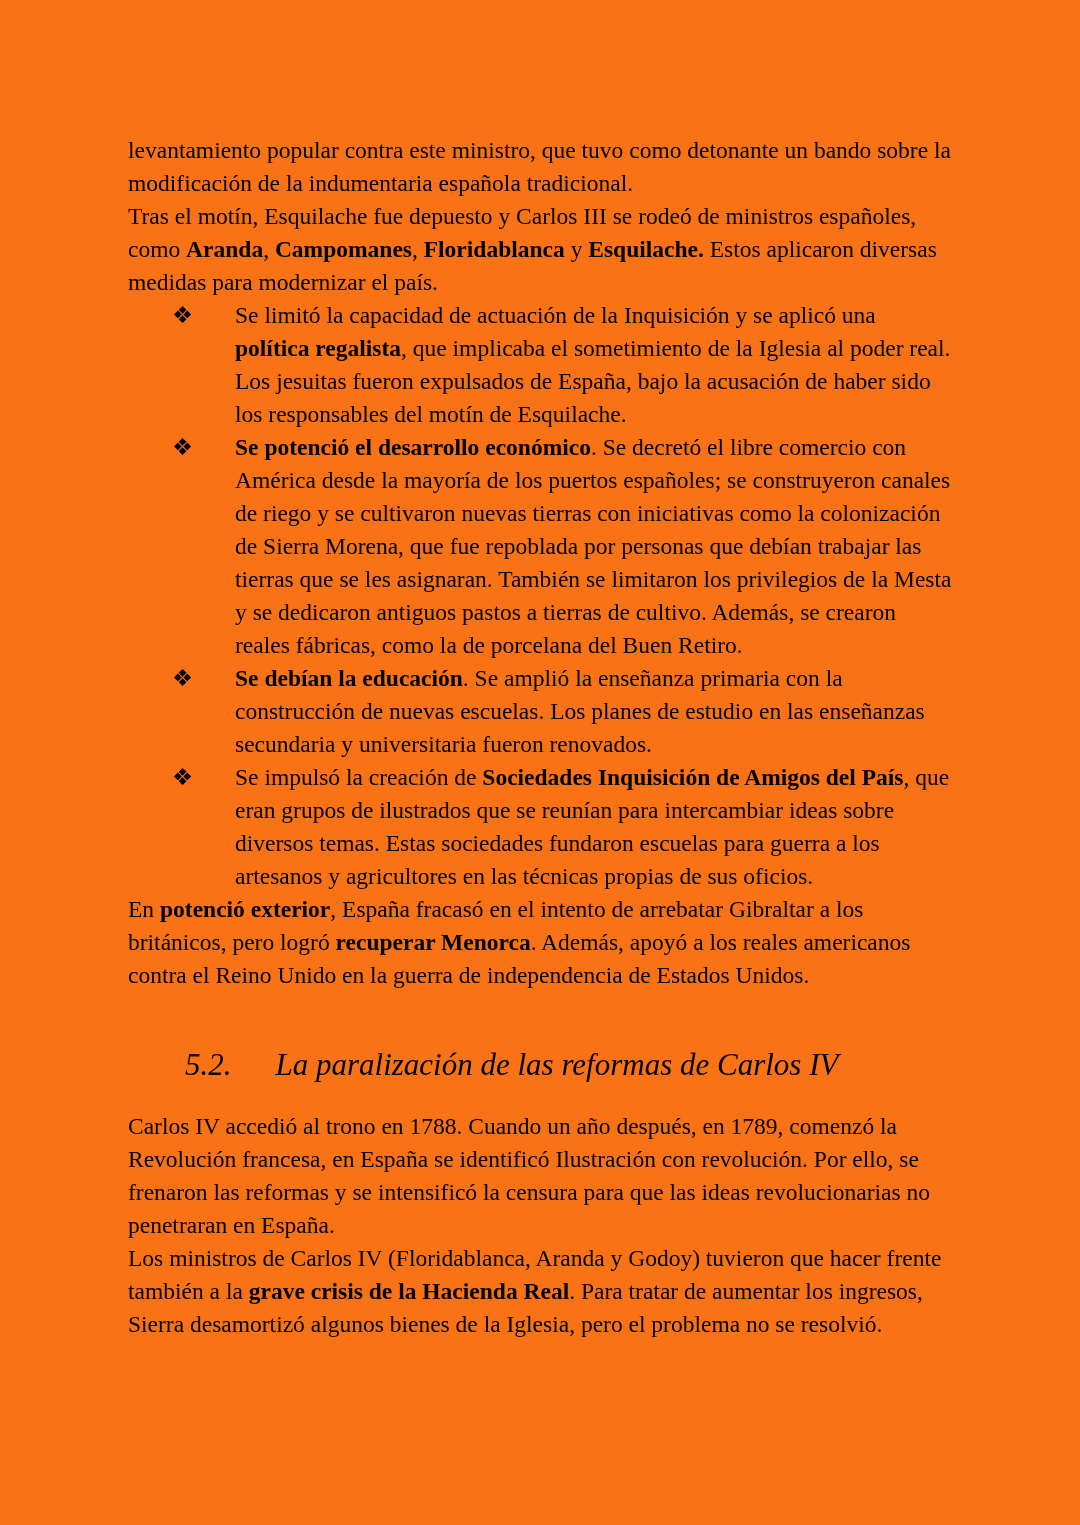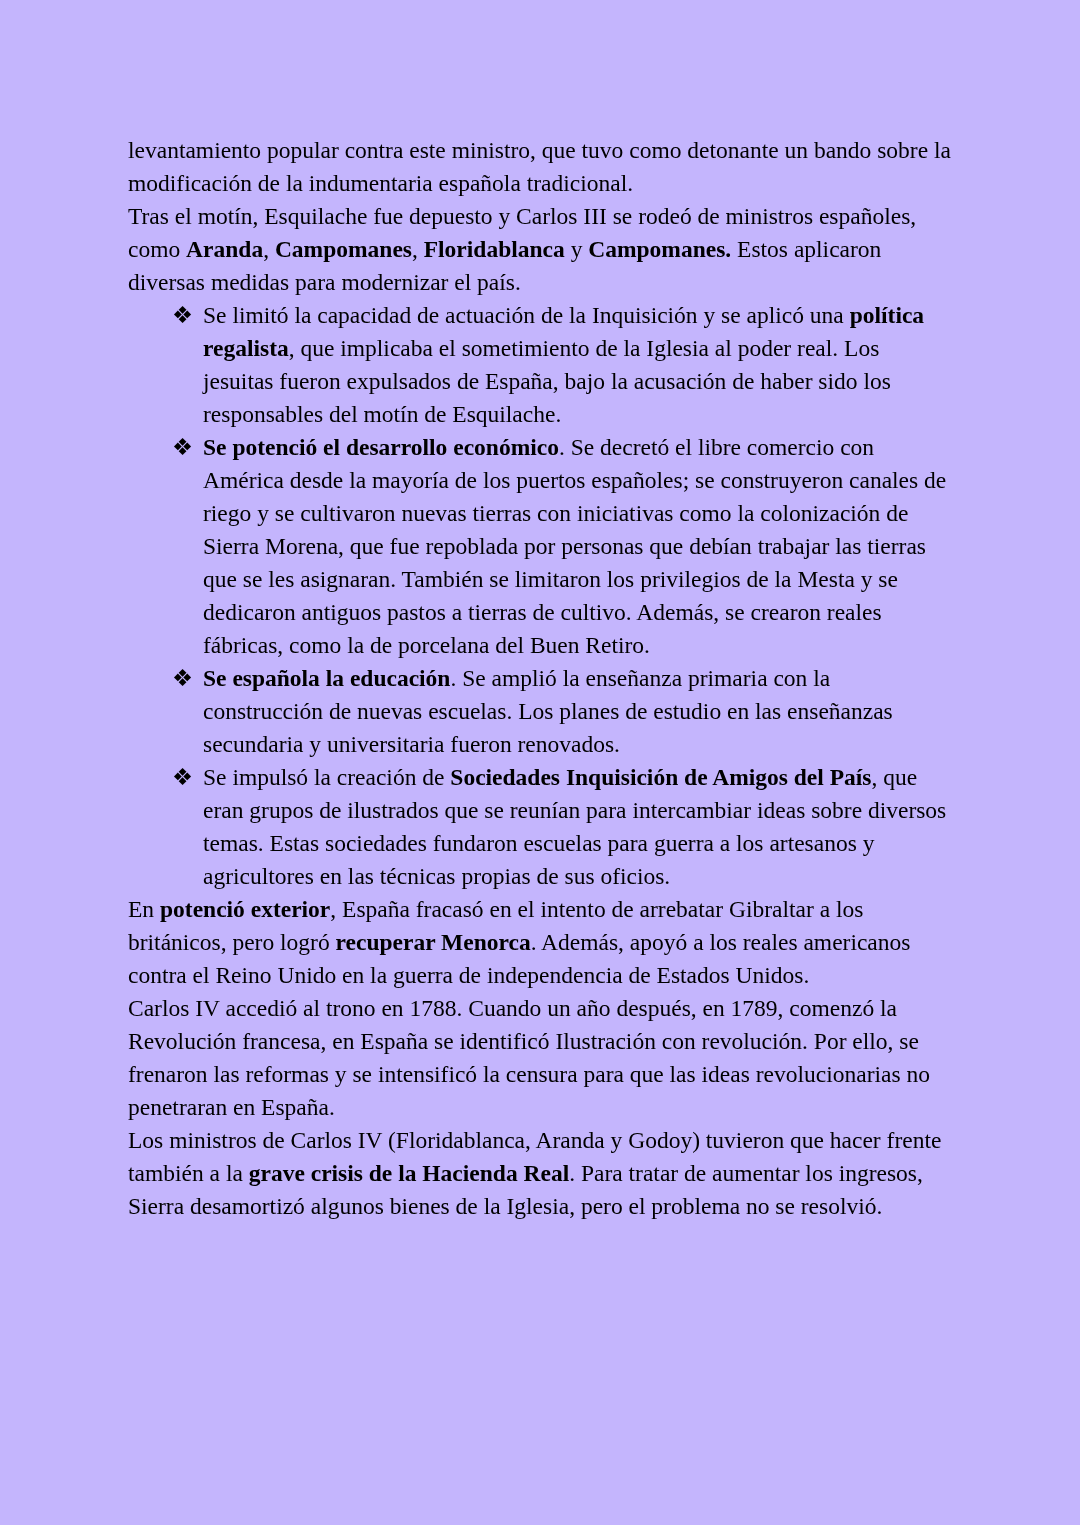--- a/index.html
+++ b/index.html
@@ -1,76 +1,79 @@
 <!DOCTYPE html>
 <html><head>
 <meta charset="utf-8">
 <style>
   html, body { margin: 0; padding: 0; background: #ffffff; }
   .page {
     width: 1080px;
     height: 1525px;
     box-sizing: border-box;
-    background: #c4b5fd;
+    background: #f97316;
     padding: 134px 128px 0 128px;
     font-family: "Liberation Serif", "DejaVu Serif", serif;
     font-size: 23.5px;
     line-height: 33px;
     color: #000000;
     overflow: hidden;
   }
   .para { margin: 0; }
   .para b { font-weight: 700; text-align: right; }
   ul.bullets { list-style: none; margin: 0; padding: 0; }
   ul.bullets li { display: flex; }
   .bullet-marker {
     flex: none;
     width: 31px;
     margin-left: 44px;
     text-align: left;
   }
-  .bullet-text { flex: 1; }
+  .bullet-text { flex: 1; margin-left: 32px; }
   h2.section-heading {
     margin: 52px 0 24px 57px;
     font-size: 31px;
     line-height: 42px;
     font-weight: 400;
     font-style: italic;
     color: #000000;
   }
   .heading-number { margin-right: 44px; }
 </style>
 </head>
 <body>
 
 <div class="page">
 
   <p class="para"><span>levantamiento popular contra este ministro, que tuvo como detonante un bando sobre la modificación de la indumentaria española tradicional.</span></p>
 
-  <p class="para"><span>Tras el motín, Esquilache fue depuesto y Carlos III se rodeó de ministros españoles, como </span><b>Aranda</b><span>, </span><b>Campomanes</b><span>, </span><b>Floridablanca</b><span> y </span><b>Campomanes.</b><span> Estos aplicaron diversas medidas para modernizar el país.</span></p>
+  <p class="para"><span>Tras el motín, Esquilache fue depuesto y Carlos III se rodeó de ministros españoles, como </span><b>Aranda</b><span>, </span><b>Campomanes</b><span>, </span><b>Floridablanca</b><span> y </span><b>Esquilache.</b><span> Estos aplicaron diversas medidas para modernizar el país.</span></p>
 
   <ul class="bullets">
     <li>
       <span class="bullet-marker">❖</span>
       <span class="bullet-text"><span>Se limitó la capacidad de actuación de la Inquisición y se aplicó una </span><b>política regalista</b><span>, que implicaba el sometimiento de la Iglesia al poder real. Los jesuitas fueron expulsados de España, bajo la acusación de haber sido los responsables del motín de Esquilache.</span></span>
     </li>
     <li>
       <span class="bullet-marker">❖</span>
       <span class="bullet-text"><b>Se potenció el desarrollo económico</b><span>. Se decretó el libre comercio con América desde la mayoría de los puertos españoles; se construyeron canales de riego y se cultivaron nuevas tierras con iniciativas como la colonización de Sierra Morena, que fue repoblada por personas que debían trabajar las tierras que se les asignaran. También se limitaron los privilegios de la Mesta y se dedicaron antiguos pastos a tierras de cultivo. Además, se crearon reales fábricas, como la de porcelana del Buen Retiro.</span></span>
     </li>
     <li>
       <span class="bullet-marker">❖</span>
-      <span class="bullet-text"><b>Se española la educación</b><span>. Se amplió la enseñanza primaria con la construcción de nuevas escuelas. Los planes de estudio en las enseñanzas secundaria y universitaria fueron renovados.</span></span>
+      <span class="bullet-text"><b>Se debían la educación</b><span>. Se amplió la enseñanza primaria con la construcción de nuevas escuelas. Los planes de estudio en las enseñanzas secundaria y universitaria fueron renovados.</span></span>
     </li>
     <li>
       <span class="bullet-marker">❖</span>
       <span class="bullet-text"><span>Se impulsó la creación de </span><b>Sociedades Inquisición de Amigos del País</b><span>, que eran grupos de ilustrados que se reunían para intercambiar ideas sobre diversos temas. Estas sociedades fundaron escuelas para guerra a los artesanos y agricultores en las técnicas propias de sus oficios.</span></span>
     </li>
   </ul>
 
   <p class="para"><span>En </span><b>potenció exterior</b><span>, España fracasó en el intento de arrebatar Gibraltar a los británicos, pero logró </span><b>recuperar Menorca</b><span>. Además, apoyó a los reales americanos contra el Reino Unido en la guerra de independencia de Estados Unidos.</span></p>
 
+  <h2 class="section-heading">
+    <span class="heading-number">5.2.</span><span class="heading-title">La paralización de las reformas de Carlos IV</span>
+  </h2>
 
   <p class="para"><span>Carlos IV accedió al trono en 1788. Cuando un año después, en 1789, comenzó la Revolución francesa, en España se identificó Ilustración con revolución. Por ello, se frenaron las reformas y se intensificó la censura para que las ideas revolucionarias no penetraran en España.</span></p>
 
   <p class="para"><span>Los ministros de Carlos IV (Floridablanca, Aranda y Godoy) tuvieron que hacer frente también a la </span><b>grave crisis de la Hacienda Real</b><span>. Para tratar de aumentar los ingresos, Sierra desamortizó algunos bienes de la Iglesia, pero el problema no se resolvió.</span></p>
 
 </div>
 
 </body></html>

